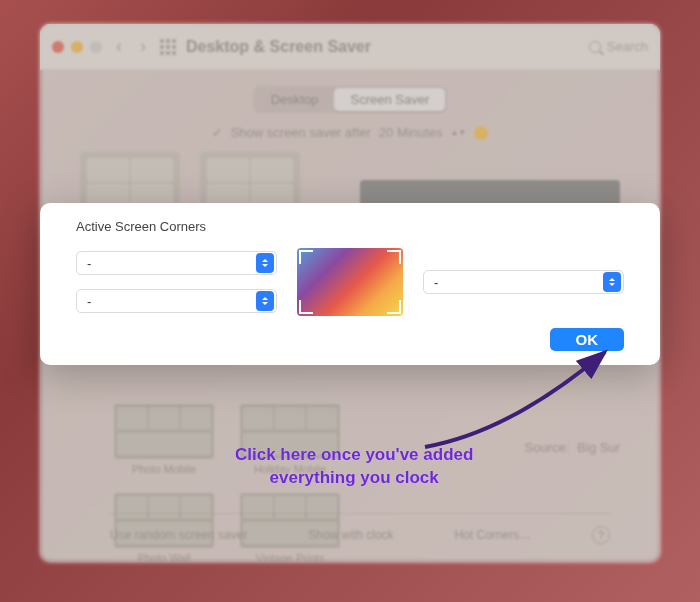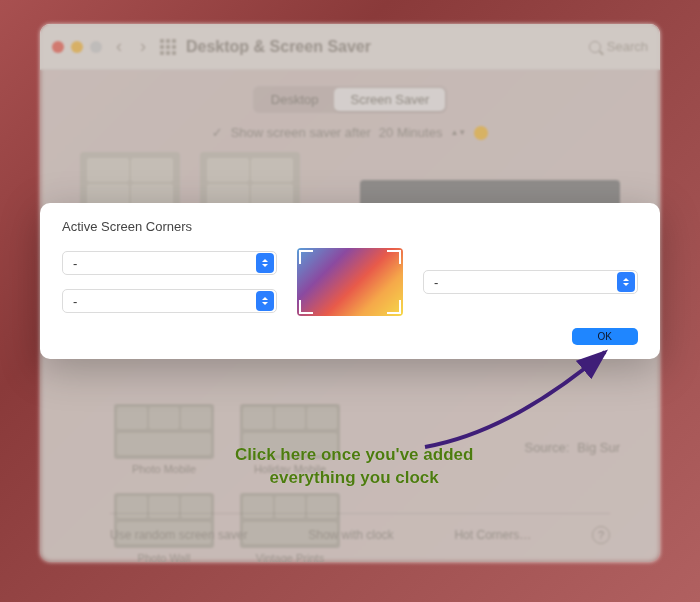--- a/index.html
+++ b/index.html
@@ -32,40 +32,40 @@
     .big-preview{position:absolute;right:40px;top:156px;width:260px;height:160px;background:#888;border-radius:4px;}
     .thumbs-lower{position:absolute;left:70px;top:380px;display:flex;gap:18px;flex-wrap:wrap;width:280px;}
     .t-lower{width:108px;display:flex;flex-direction:column;align-items:center;gap:4px;}
     .t-lower .pic{width:100px;height:55px;background:#b8b2a8;border-radius:3px;display:flex;flex-wrap:wrap;gap:2px;padding:3px;}
     .t-lower .pic div{flex:1 0 28px;height:22px;background:#c8c2b8;border-radius:2px;}
     .t-lower .cap{font-size:11px;color:#9a938b;white-space:nowrap;}
     .src-row{position:absolute;right:40px;top:416px;font-size:13px;color:#9a938b;display:flex;align-items:center;gap:8px;}
     .bot-row{position:absolute;left:70px;right:50px;bottom:18px;border-top:1px solid rgba(0,0,0,0.1);padding-top:12px;display:flex;justify-content:space-between;font-size:12px;color:#9a938b;align-items:center;}
     .qmark{width:18px;height:18px;border:1px solid #b0a99f;border-radius:50%;display:flex;align-items:center;justify-content:center;font-size:11px;}
 
-    .modal{ position:absolute; left:40px; right:40px; top:203px; background:#fff; border-radius:10px; box-shadow:0 10px 40px rgba(0,0,0,0.25); padding:16px 22px 14px; }
+    .modal{ position:absolute; left:40px; right:40px; top:203px; background:#fff; border-radius:10px; box-shadow:0 10px 40px rgba(0,0,0,0.25); padding:16px 36px 14px; }
     .modal-title{font-size:13px;color:#444;margin-bottom:14px;}
     .corners-row{display:flex;align-items:center;gap:20px;margin-bottom:12px;}
     .col{flex:1;display:flex;flex-direction:column;gap:14px;}
     .dd{ height:24px; border:1px solid #dcdcdc; border-radius:5px; display:flex; align-items:center; justify-content:space-between; padding:0 2px 0 10px; font-size:13px; color:#333; background:#fff;}
     .dd-toggle{ width:18px; height:20px; background:#2b7fff; border-radius:4px; display:flex; flex-direction:column; align-items:center; justify-content:center;}
     .dd-toggle::before,.dd-toggle::after{content:'';width:0;height:0;border-left:3.5px solid transparent;border-right:3.5px solid transparent;}
     .dd-toggle::before{border-bottom:3.5px solid #fff;margin-bottom:2px;}
     .dd-toggle::after{border-top:3.5px solid #fff;}
     .center-thumb{width:106px;height:68px;position:relative;border-radius:4px;overflow:hidden;flex:0 0 auto;}
     .center-thumb .bg{position:absolute;inset:0;background:linear-gradient(135deg,#5a9dd8 0%,#8b4aa0 30%,#e85a4a 55%,#f5a84a 75%,#f5d84a 100%);}
     .corner-mark{position:absolute;width:14px;height:14px;}
     .cm-tl{top:2px;left:2px;border-top:2.5px solid #fff;border-left:2.5px solid #fff;}
     .cm-tr{top:2px;right:2px;border-top:2.5px solid #fff;border-right:2.5px solid #fff;}
     .cm-bl{bottom:2px;left:2px;border-bottom:2.5px solid #fff;border-left:2.5px solid #fff;}
     .cm-br{bottom:2px;right:2px;border-bottom:2.5px solid #fff;border-right:2.5px solid #fff;}
     .ok-row{display:flex;justify-content:flex-end;margin-top:10px;}
-    .ok-btn{ background:#1f86ff; color:#0f172a; font-size:10px; font-weight:400; padding:3px 26px; border-radius:5px; border:none;}
-
-    .callout{position:absolute;left:235px;top:444px;font-size:17px;font-weight:700;color:#4d7c0f;text-align:center;line-height:1.35;text-shadow:0 0 1px rgba(255,255,255,0.5);}
+    .ok-btn{ background:#1f86ff; color:#ffffff; font-size:15px; font-weight:700; padding:3px 26px; border-radius:5px; border:none;}
+
+    .callout{position:absolute;left:235px;top:444px;font-size:17px;font-weight:700;color:#6d28d9;text-align:center;line-height:1.35;text-shadow:0 0 1px rgba(255,255,255,0.5);}
     .arrow-svg{position:absolute;left:410px;top:342px;pointer-events:none;}
   </style>
 </head>
 <body>
 
 <div class="bg-blur"></div>
 
 <div class="bg-window">
   <div class="toolbar">
     <div class="traffic">

